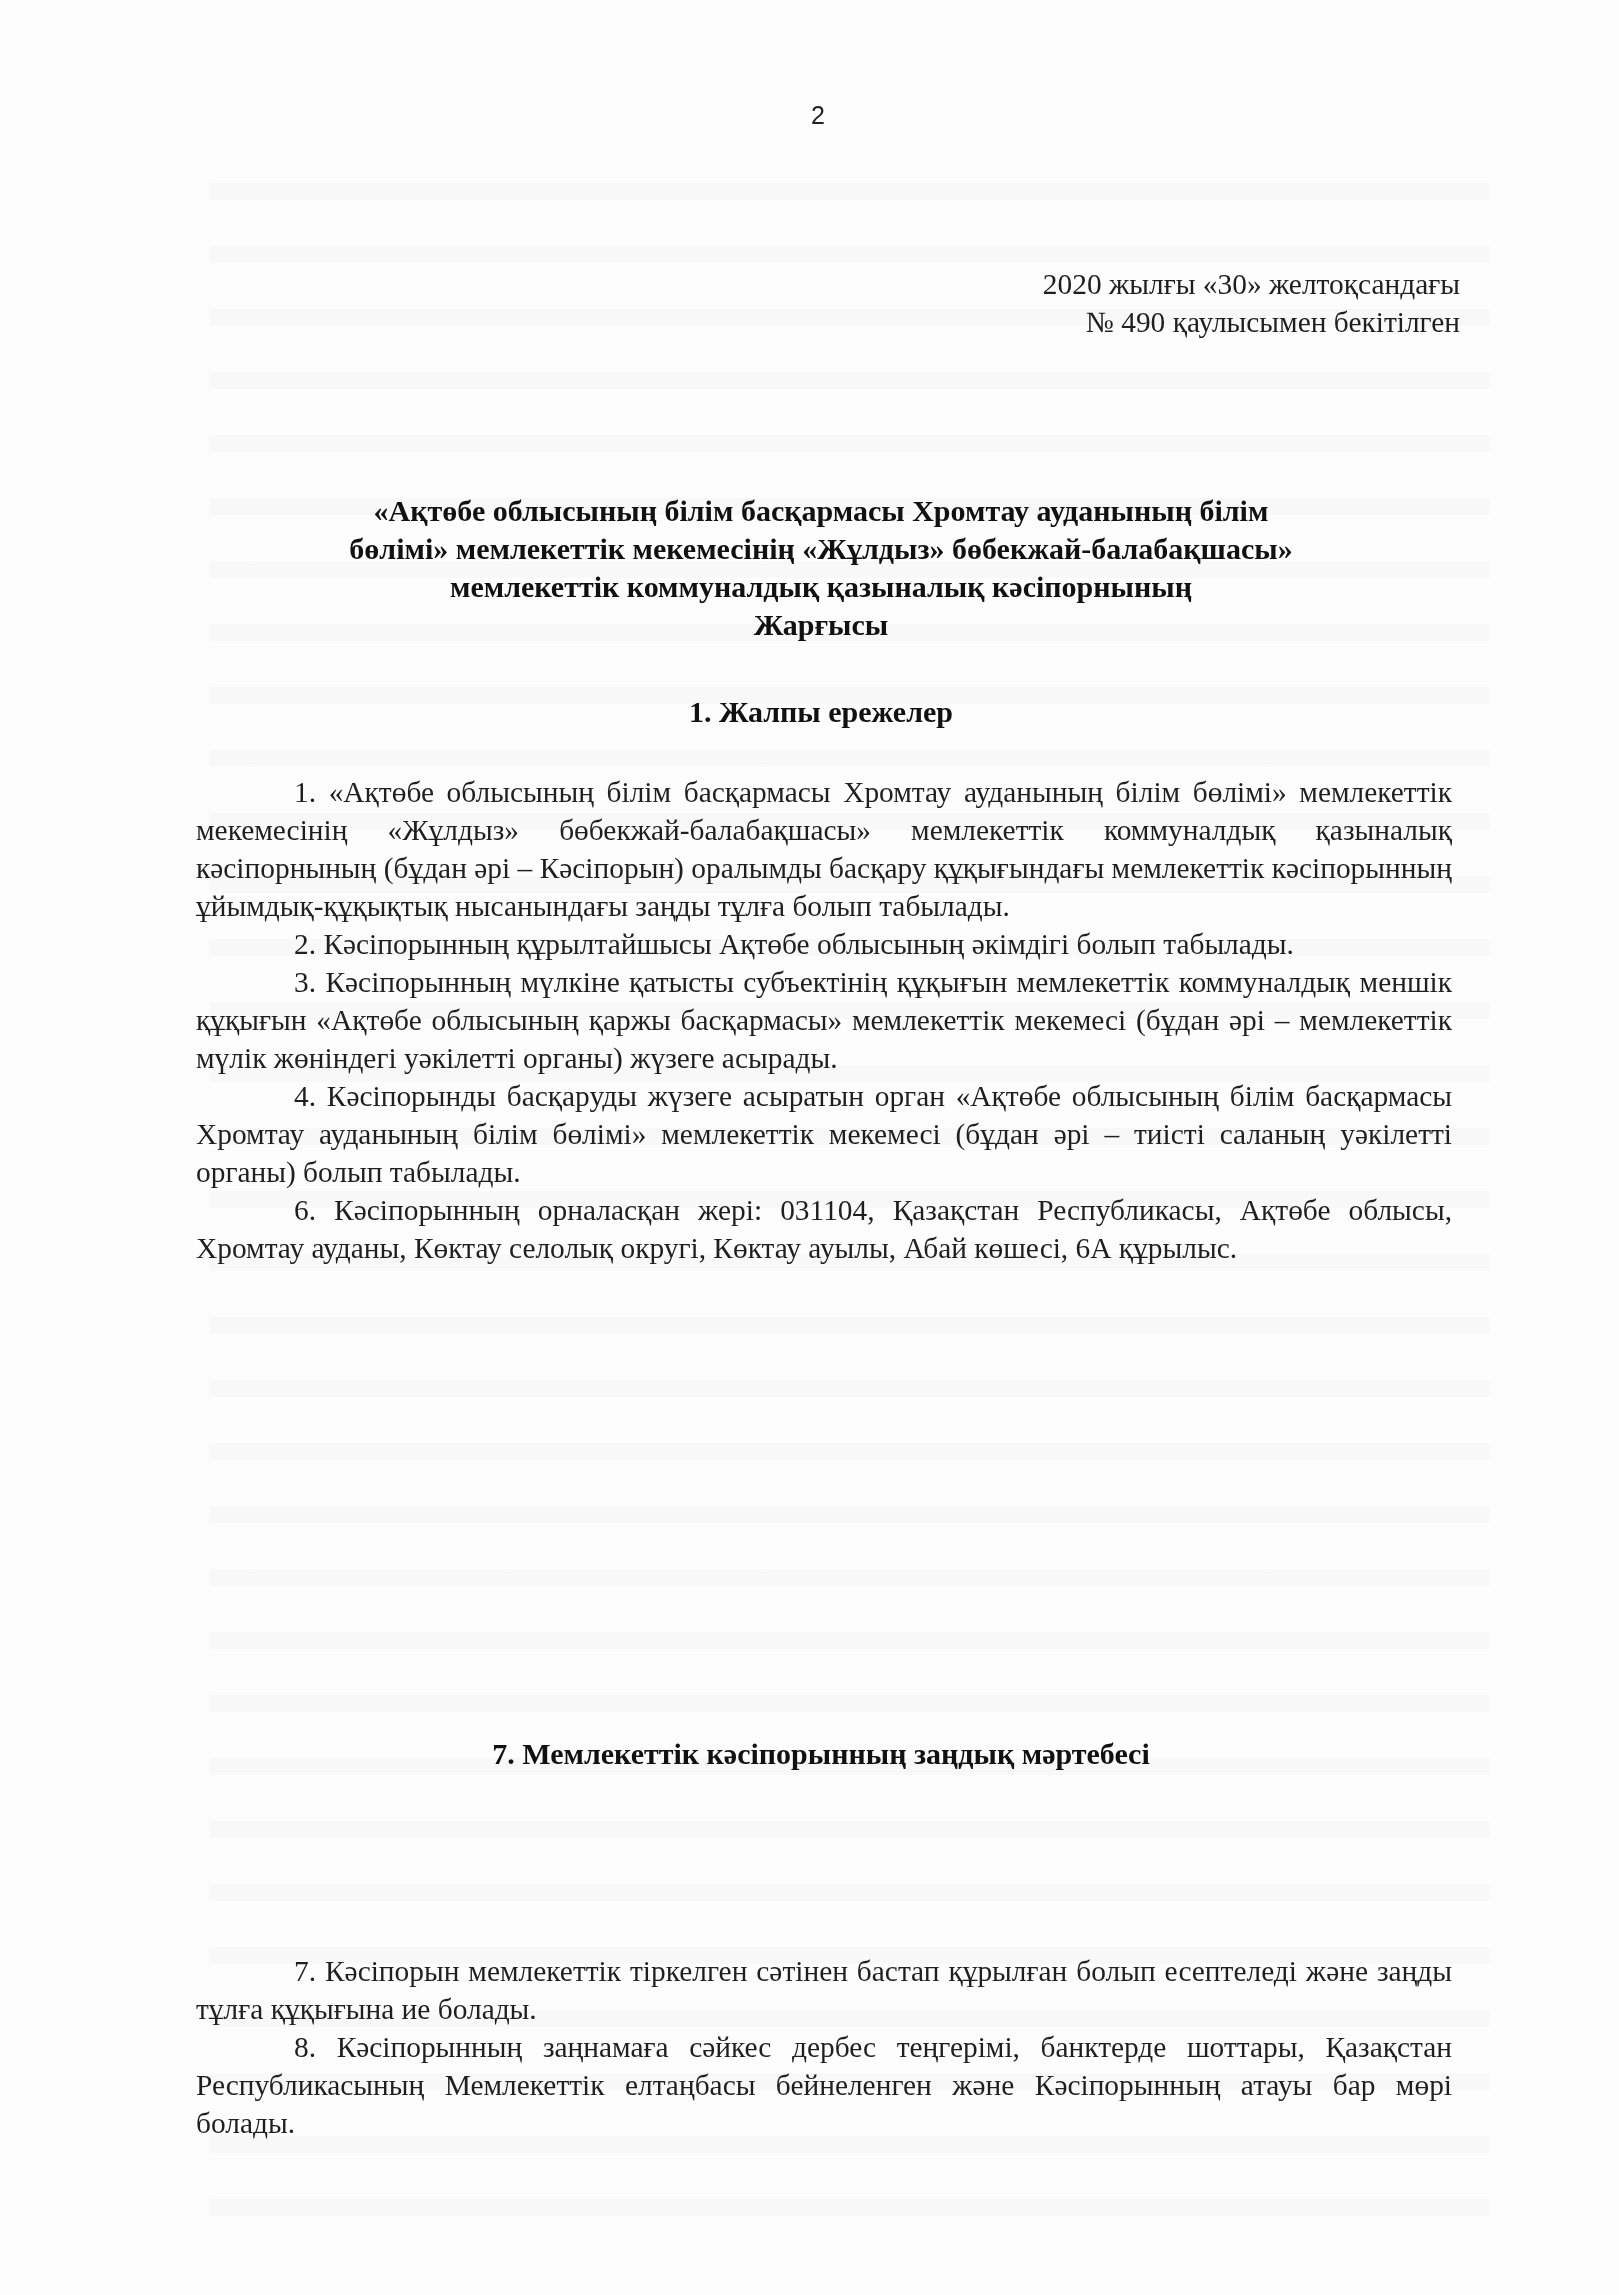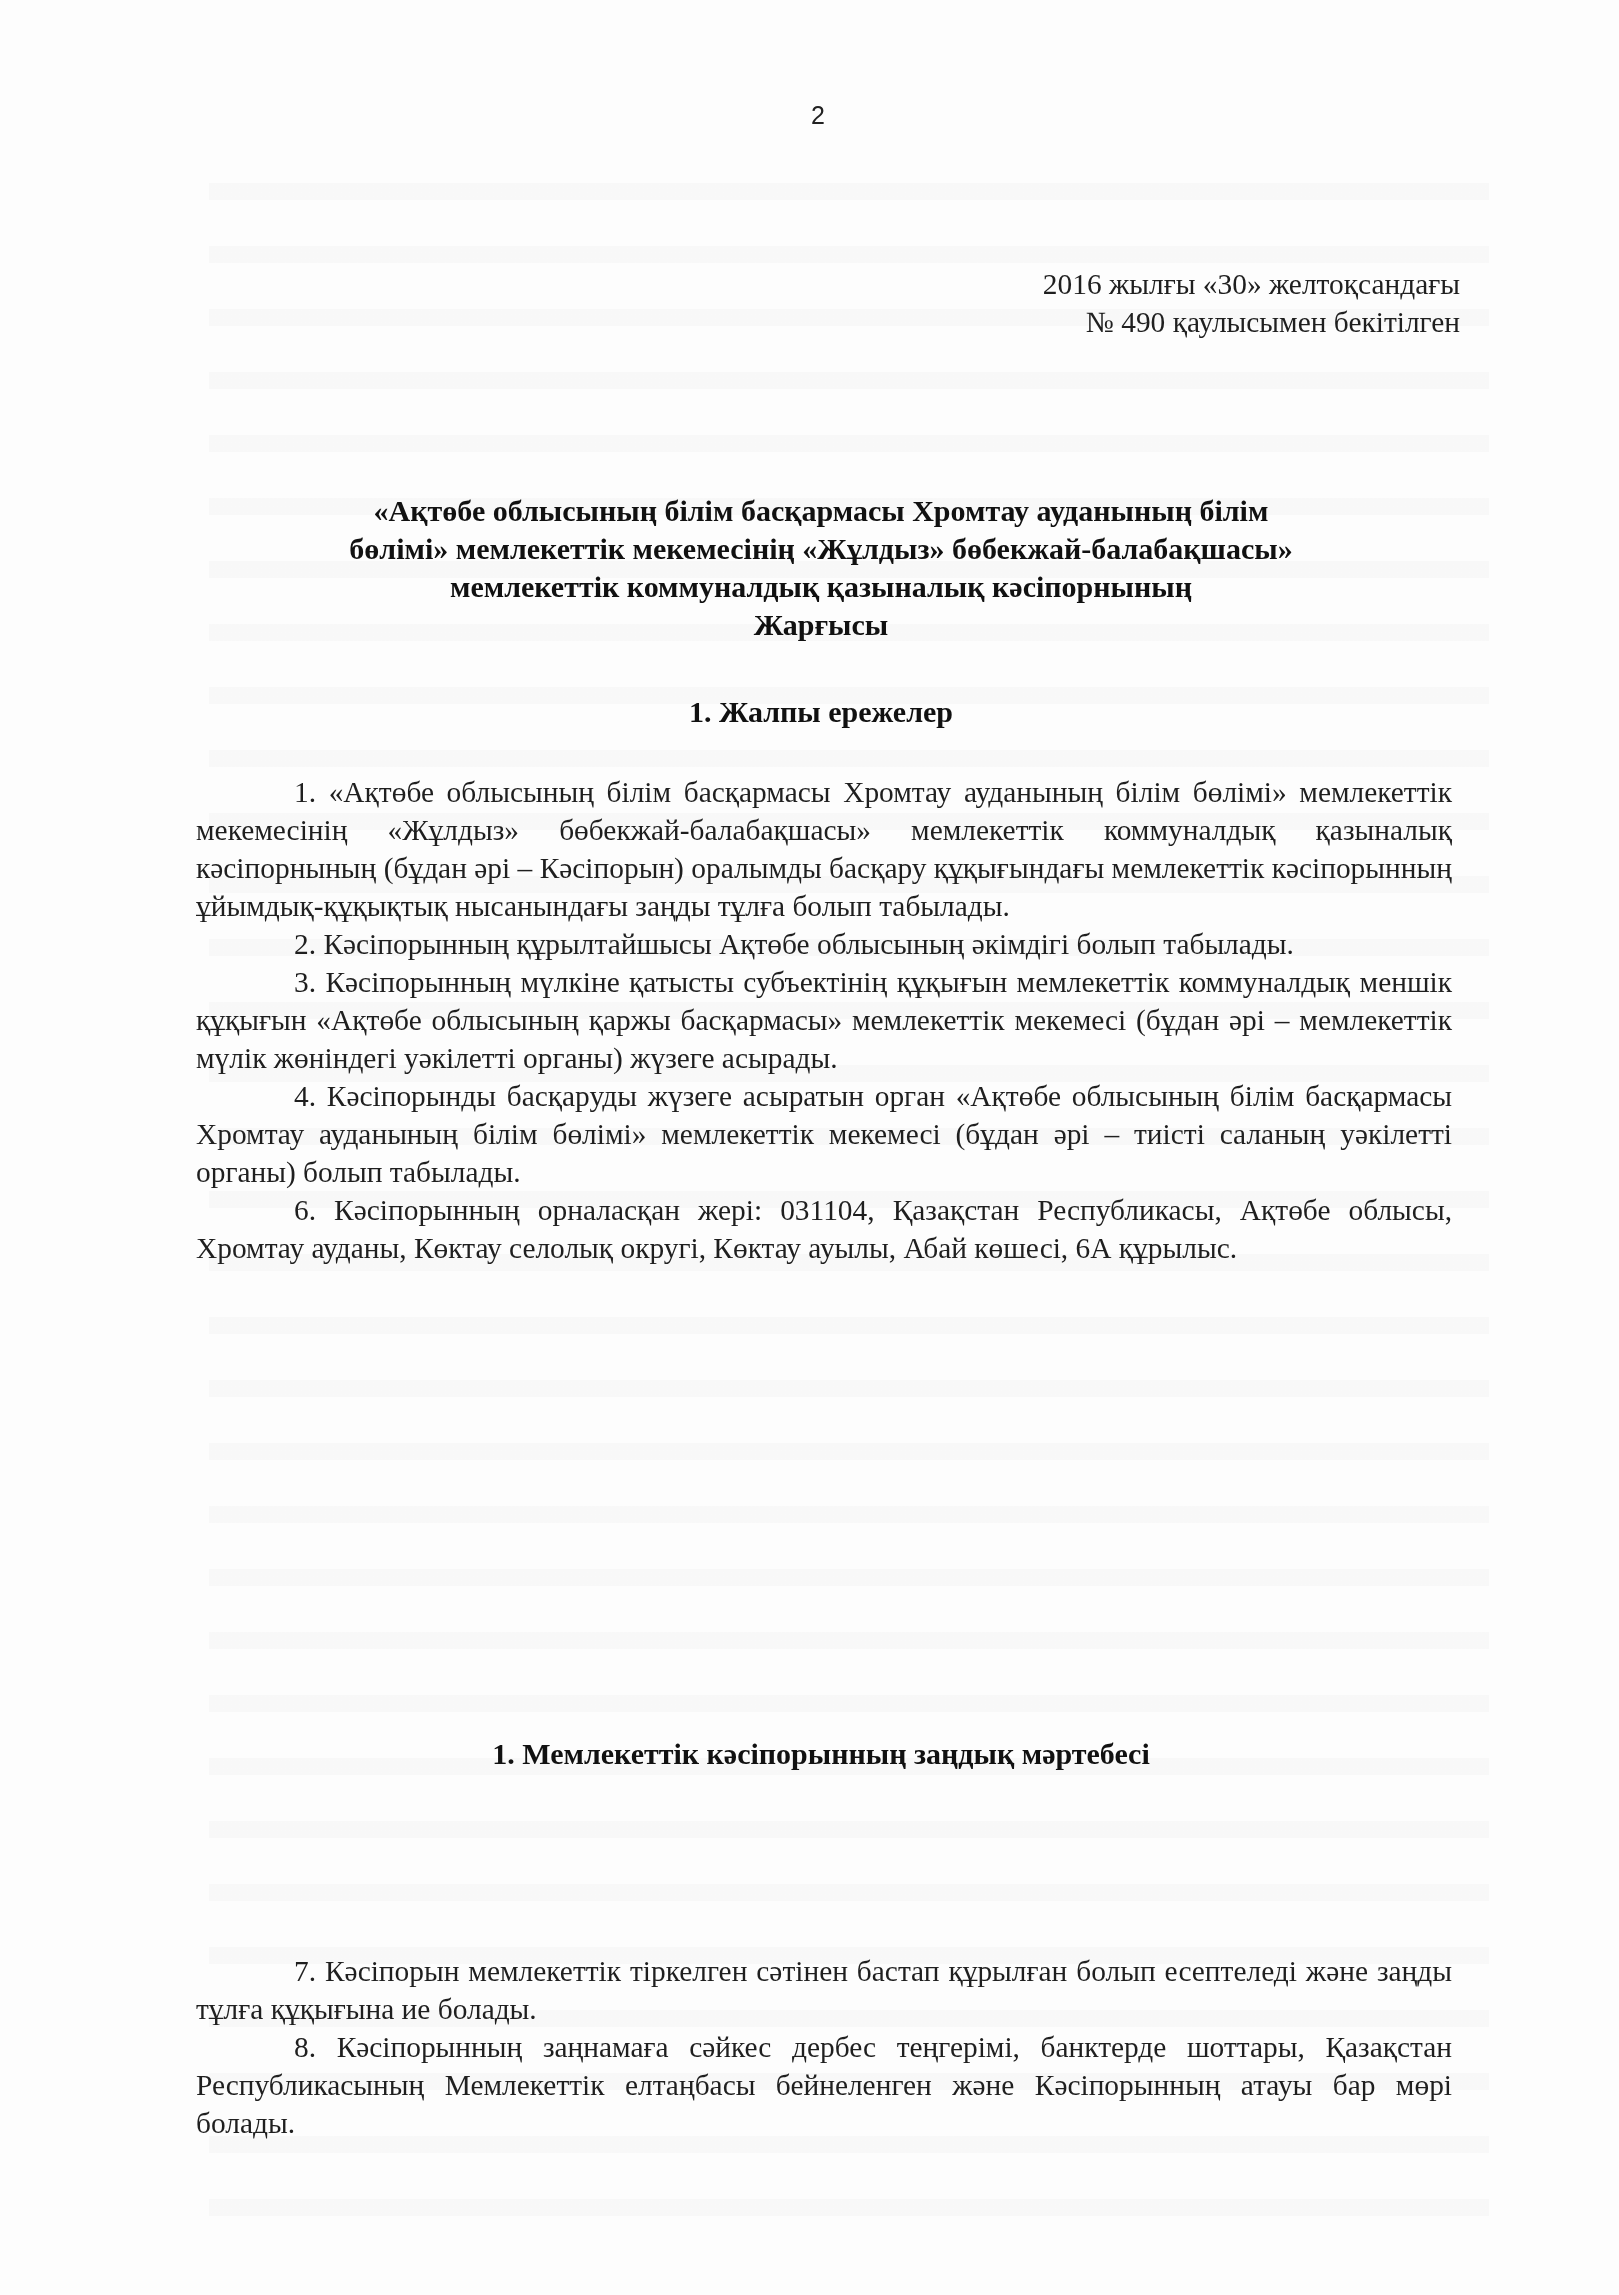--- a/index.html
+++ b/index.html
@@ -96,41 +96,41 @@
   </style>
 </head>
 <body>
 
 <div class="page">
   <div class="bleed"></div>
 
   <div class="page-number">2</div>
 
   <div class="approval">
-    <div>2016 жылғы «30» желтоқсандағы</div>
+    <div>2020 жылғы «30» желтоқсандағы</div>
     <div>№ 490  қаулысымен бекітілген</div>
   </div>
 
   <div class="title">
     <div>«Ақтөбе облысының  білім басқармасы  Хромтау ауданының білім</div>
     <div>бөлімі»  мемлекеттік мекемесінің «Жұлдыз»  бөбекжай-балабақшасы»</div>
     <div>мемлекеттік коммуналдық қазыналық кәсіпорнының</div>
     <div>Жарғысы</div>
   </div>
 
   <div class="section-heading sec1">1. Жалпы ережелер</div>
 
   <div class="body-block block1">
     <p>1. «Ақтөбе облысының  білім басқармасы  Хромтау ауданының білім бөлімі»  мемлекеттік мекемесінің «Жұлдыз»  бөбекжай-балабақшасы» мемлекеттік коммуналдық қазыналық кәсіпорнының (бұдан әрі – Кәсіпорын) оралымды басқару құқығындағы мемлекеттік кәсіпорынның ұйымдық-құқықтық нысанындағы заңды тұлға болып табылады.</p>
     <p>2.  Кәсіпорынның құрылтайшысы Ақтөбе облысының әкімдігі болып табылады.</p>
     <p>3. Кәсіпорынның мүлкіне қатысты субъектінің құқығын мемлекеттік коммуналдық меншік құқығын «Ақтөбе облысының қаржы басқармасы» мемлекеттік мекемесі (бұдан әрі – мемлекеттік мүлік жөніндегі уәкілетті органы) жүзеге асырады.</p>
     <p>4. Кәсіпорынды басқаруды жүзеге асыратын орган «Ақтөбе облысының білім басқармасы  Хромтау ауданының білім бөлімі»  мемлекеттік мекемесі (бұдан әрі – тиісті саланың уәкілетті органы) болып табылады.</p>
     <p>6. Кәсіпорынның орналасқан жері: 031104, Қазақстан Республикасы, Ақтөбе облысы, Хромтау ауданы, Көктау селолық округі, Көктау ауылы, Абай көшесі, 6А құрылыс.</p>
   </div>
 
-  <div class="section-heading sec2">1. Мемлекеттік кәсіпорынның заңдық мәртебесі</div>
+  <div class="section-heading sec2">7. Мемлекеттік кәсіпорынның заңдық мәртебесі</div>
 
   <div class="body-block block2">
     <p>7. Кәсіпорын мемлекеттік тіркелген сәтінен бастап құрылған болып есептеледі және заңды тұлға құқығына ие болады.</p>
     <p>8. Кәсіпорынның заңнамаға сәйкес дербес теңгерімі, банктерде шоттары, Қазақстан Республикасының Мемлекеттік елтаңбасы бейнеленген және Кәсіпорынның атауы бар мөрі болады.</p>
   </div>
 </div>
 
 
 </body></html>

